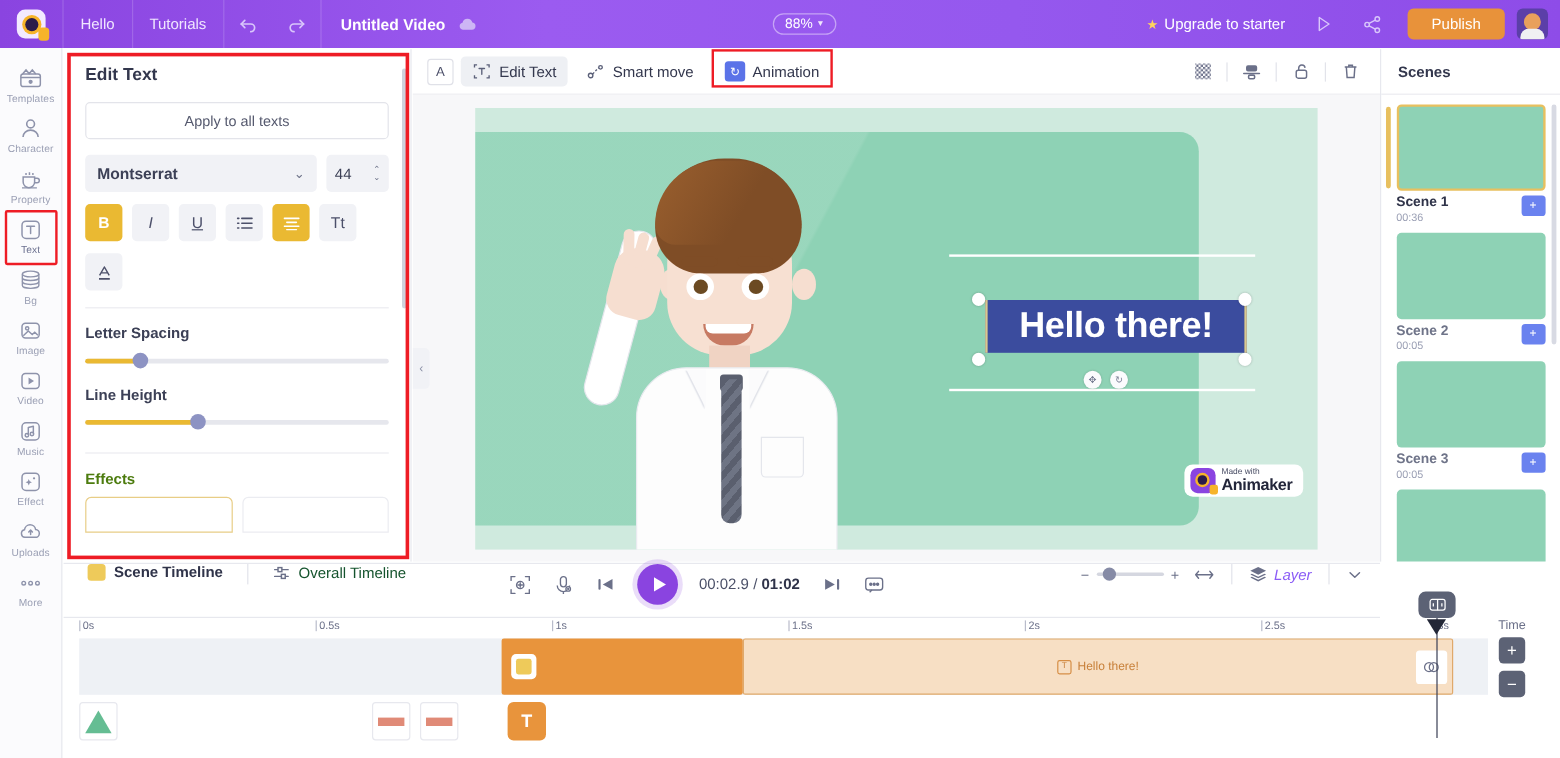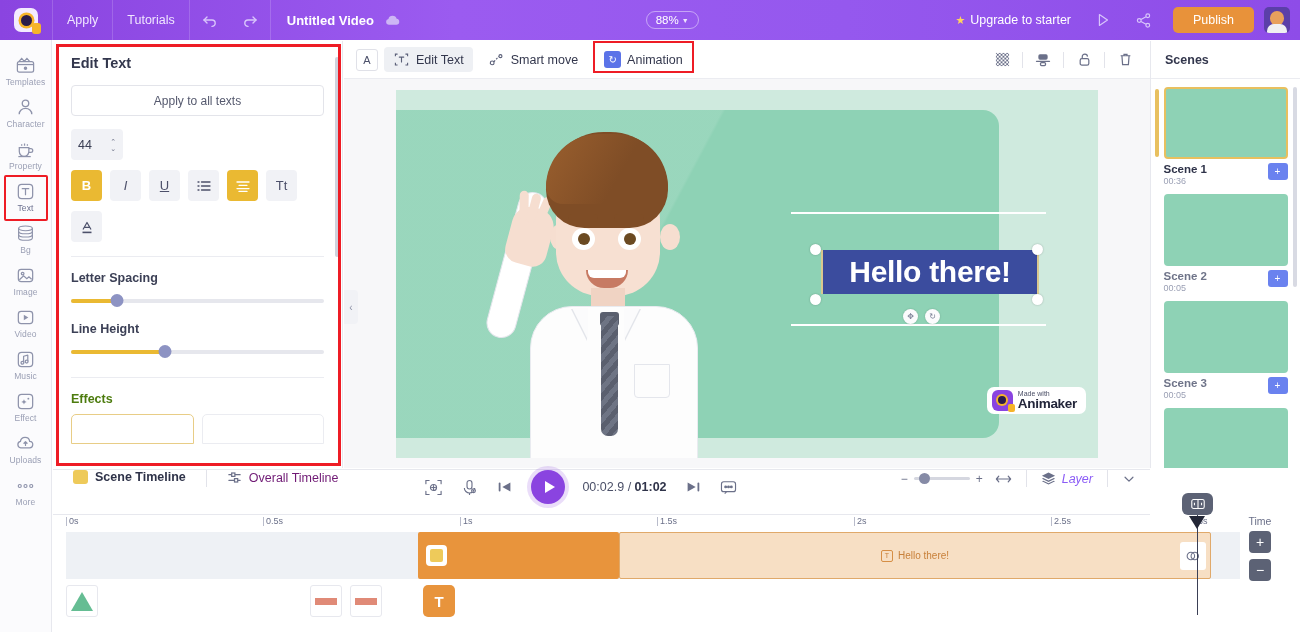--- a/index.html
+++ b/index.html
@@ -347,21 +347,21 @@
   
   .playerbar {
     position: absolute; left: 53px; top: 469px; width: 1097px; height: 46px;
     background: #fff; border-top: 1px solid #e7e8ee; border-bottom: 1px solid #e7e8ee;
     display: flex; align-items: flex-start;
   }
   .pb-tab {
     display: flex; align-items: center; gap: 7px; font-size: 12.5px; cursor: pointer;
   }
   .pb-tab.on { color: #2f3349; font-weight: bold; }
-  .pb-tab.off { color: #701a75; }
+  .pb-tab.off { color: #14532d; }
   .tl-ico-y { width: 15px; height: 14px; border-radius: 3px; background: #eeca5a; }
   .pb-divider { width: 1px; height: 17px; background: #e2e3ea; margin: 0 20px; }
   .pb-center { display: flex; align-items: center; gap: 17px; margin-left: 86px; }
   .pb-ico { color: #6b7089; display: flex; align-items: center; justify-content: center; cursor: pointer; }
   .play-btn {
     width: 34px; height: 34px; border-radius: 50%;
     background: #8a44e0; display: flex; align-items: center; justify-content: center;
     box-shadow: 0 0 0 4px rgba(138,68,224,.18); cursor: pointer;
   }
   .play-btn::after {
@@ -444,21 +444,21 @@
 </head>
 <body>
 
 <div id="app">
 
   <div class="topbar">
     <div class="tb-logo">
       <div class="logo-mark"></div>
     </div>
     <div class="tb-sep"></div>
-    <div class="tb-item">Apply</div>
+    <div class="tb-item">Hello</div>
     <div class="tb-sep"></div>
     <div class="tb-item">Tutorials</div>
     <div class="tb-sep"></div>
     <div class="tb-icobtn">
       <svg width="16" height="16" viewBox="0 0 16 16" fill="none" stroke="currentColor" stroke-width="1.4">
         <path d="M5 5 L2 8 L5 11" stroke-linecap="round" stroke-linejoin="round"></path>
         <path d="M2 8 H10 a3.2 3.2 0 0 1 0 6.4" stroke-linecap="round"></path>
       </svg>
     </div>
     <div class="tb-icobtn">
@@ -625,20 +625,24 @@
       <span class="rail-label">More</span>
     </div>
   </div>
 
   <div class="panel">
     <div class="panel-inner">
       <div class="panel-title">Edit Text</div>
       <button class="apply-all">Apply to all texts</button>
 
       <div class="font-row">
+        <div class="font-select">
+          <span>Montserrat</span>
+          <span class="chev">⌄</span>
+        </div>
         <div class="font-size">
           <span>44</span>
           <span class="spin">
               <span>⌃</span>
               <span>⌄</span>
             </span>
         </div>
       </div>
 
       <div class="fmt-row">

